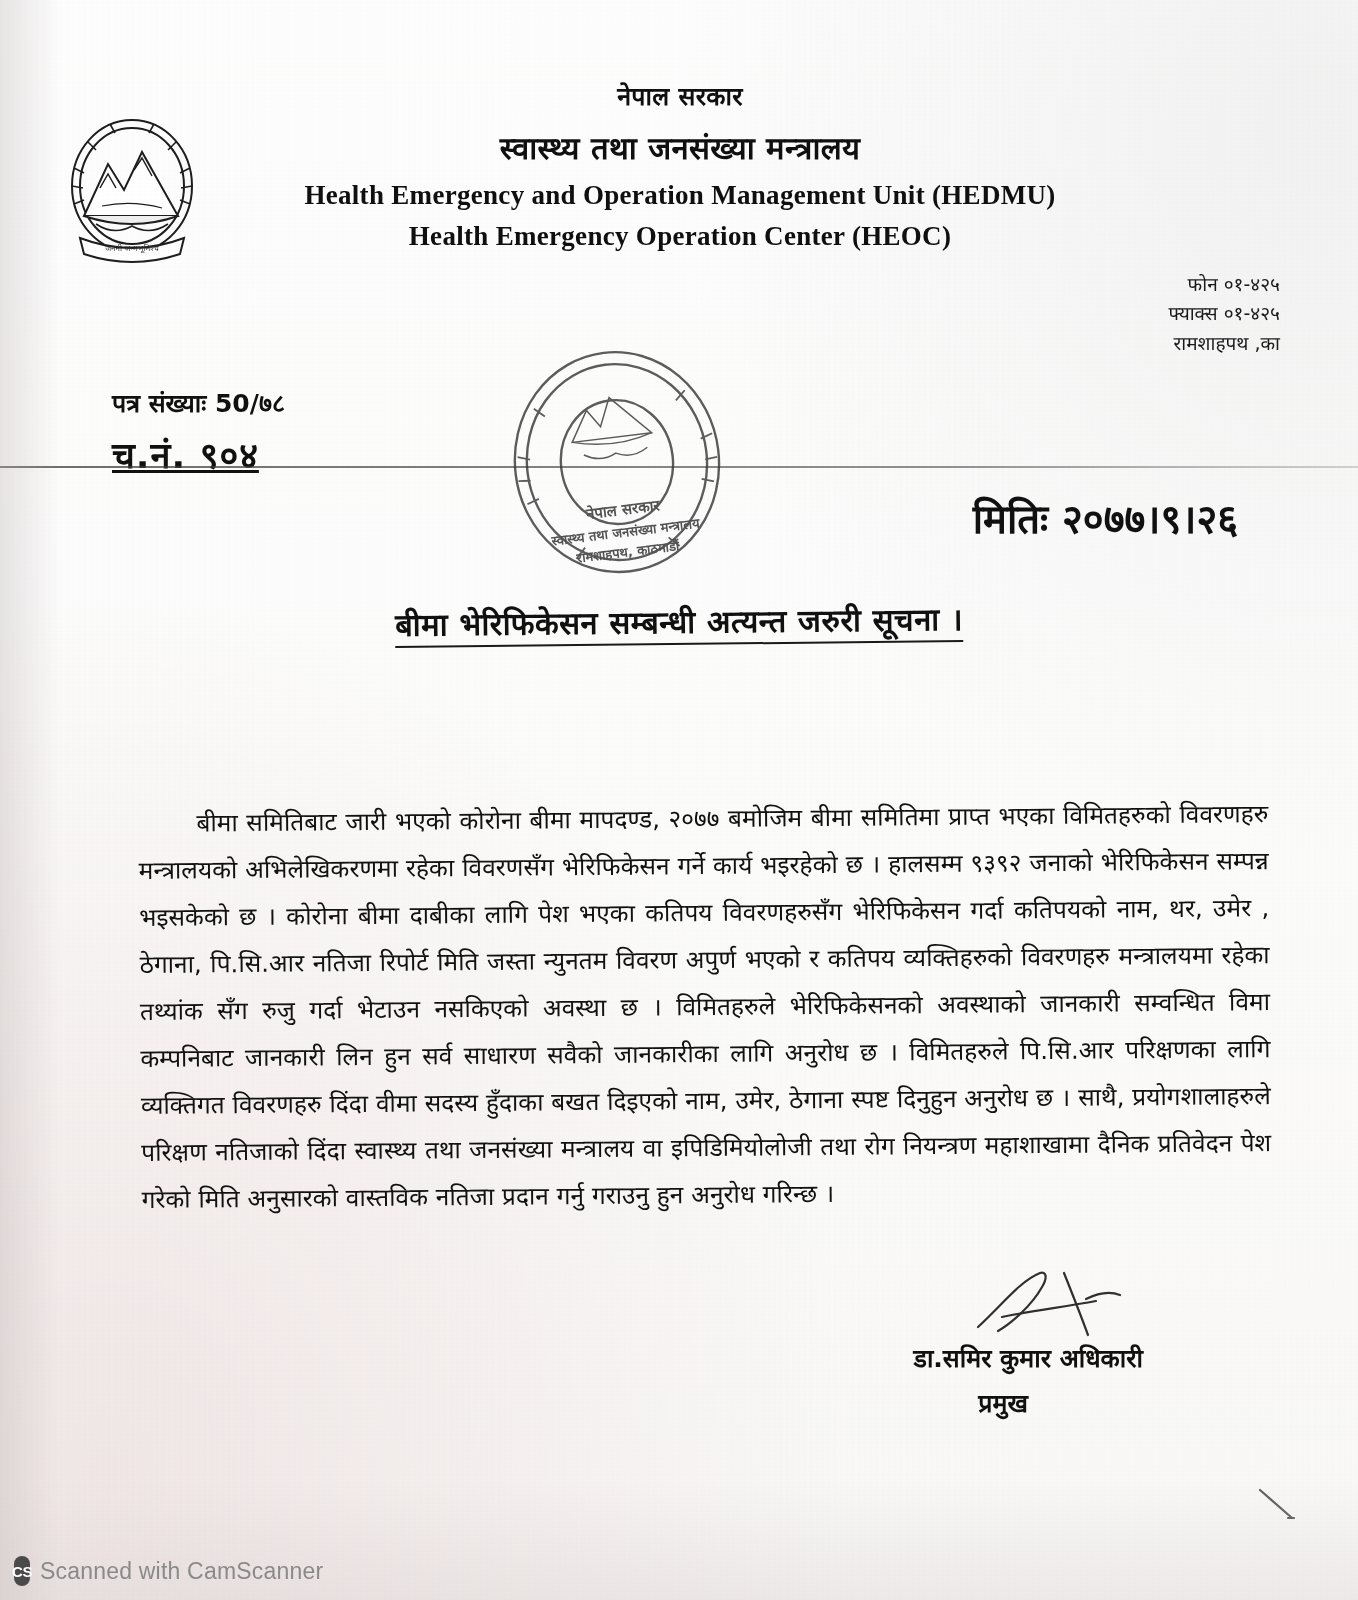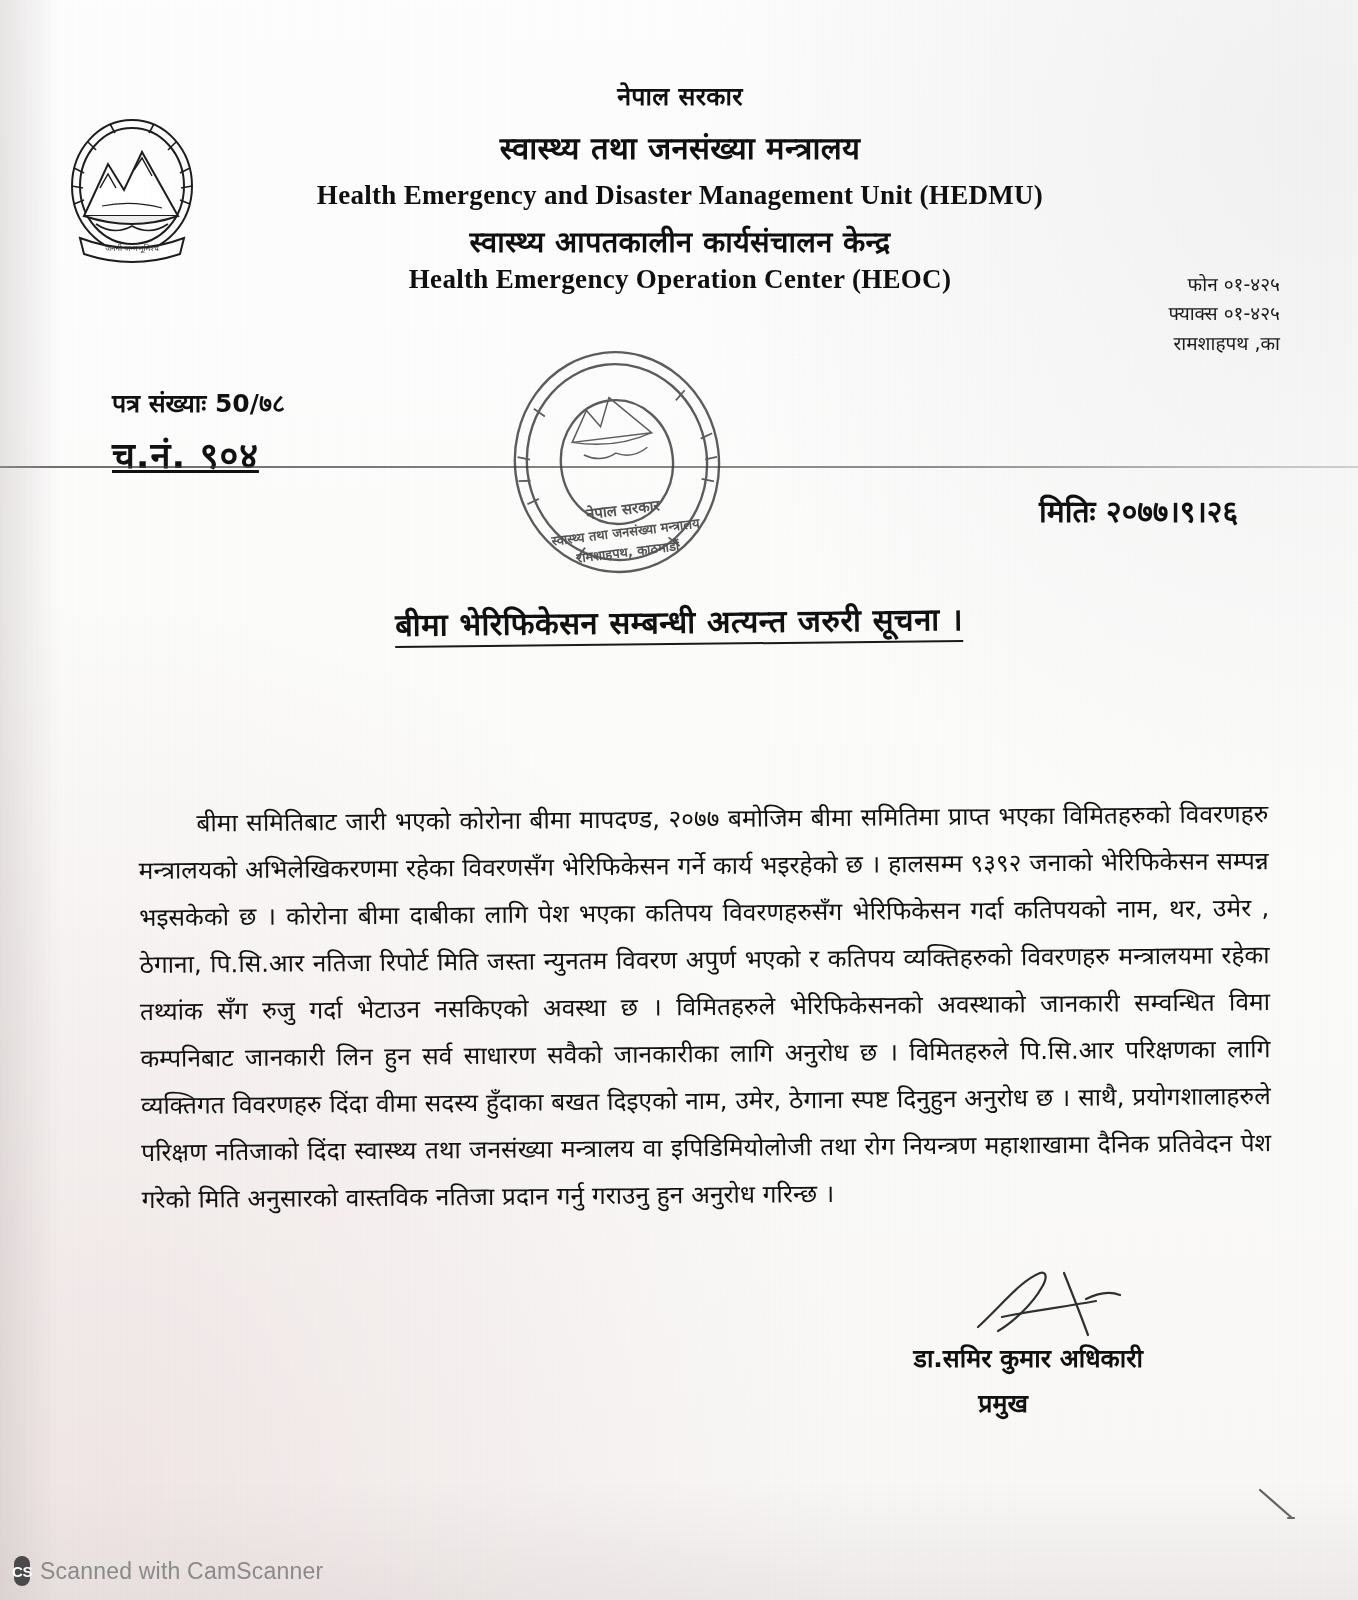--- a/index.html
+++ b/index.html
@@ -111,21 +111,21 @@
     top: 430px;
     font-size: 36px;
     font-weight: 700;
     letter-spacing: 1px;
     text-decoration: underline;
   }
   .miti {
     position: absolute;
     right: 120px;
     top: 490px;
-    font-size: 30px;
+    font-size: 40px;
     font-weight: 700;
   }
 
   
   .hrule {
     position: absolute;
     left: 0;
     right: 0;
     top: 466px;
     height: 2px;
@@ -271,22 +271,21 @@
         <path d="M48 16 l5 9"></path>
           <path d="M92 16 l-5 9"></path>
       </g>
       <text x="70" y="143" text-anchor="middle" font-size="8" fill="#333" font-family="DejaVu Sans">जननी जन्मभूमिश्च</text>
     </svg>
   </div>
 
   <div class="header-center">
     <div class="hc-line l1">नेपाल सरकार</div>
     <div class="hc-line l2">स्वास्थ्य तथा जनसंख्या मन्त्रालय</div>
-    <div class="hc-line l4">Health Emergency and Disaster Management Unit (HEDMU)</div>
-    <div class="hc-line l5">स्वास्थ्य आपतकालीन कार्यसंचालन केन्द्र</div>
+    <div class="hc-line l4">Health Emergency and Operation Management Unit (HEDMU)</div>
     <div class="hc-line l6">Health Emergency Operation Center (HEOC)</div>
   </div>
 
   <div class="contact">
     <div class="row">फोन  ०१-४२५</div>
     <div class="row">फ्याक्स ०१-४२५</div>
     <div class="row">रामशाहपथ ,का</div>
   </div>
 
 

